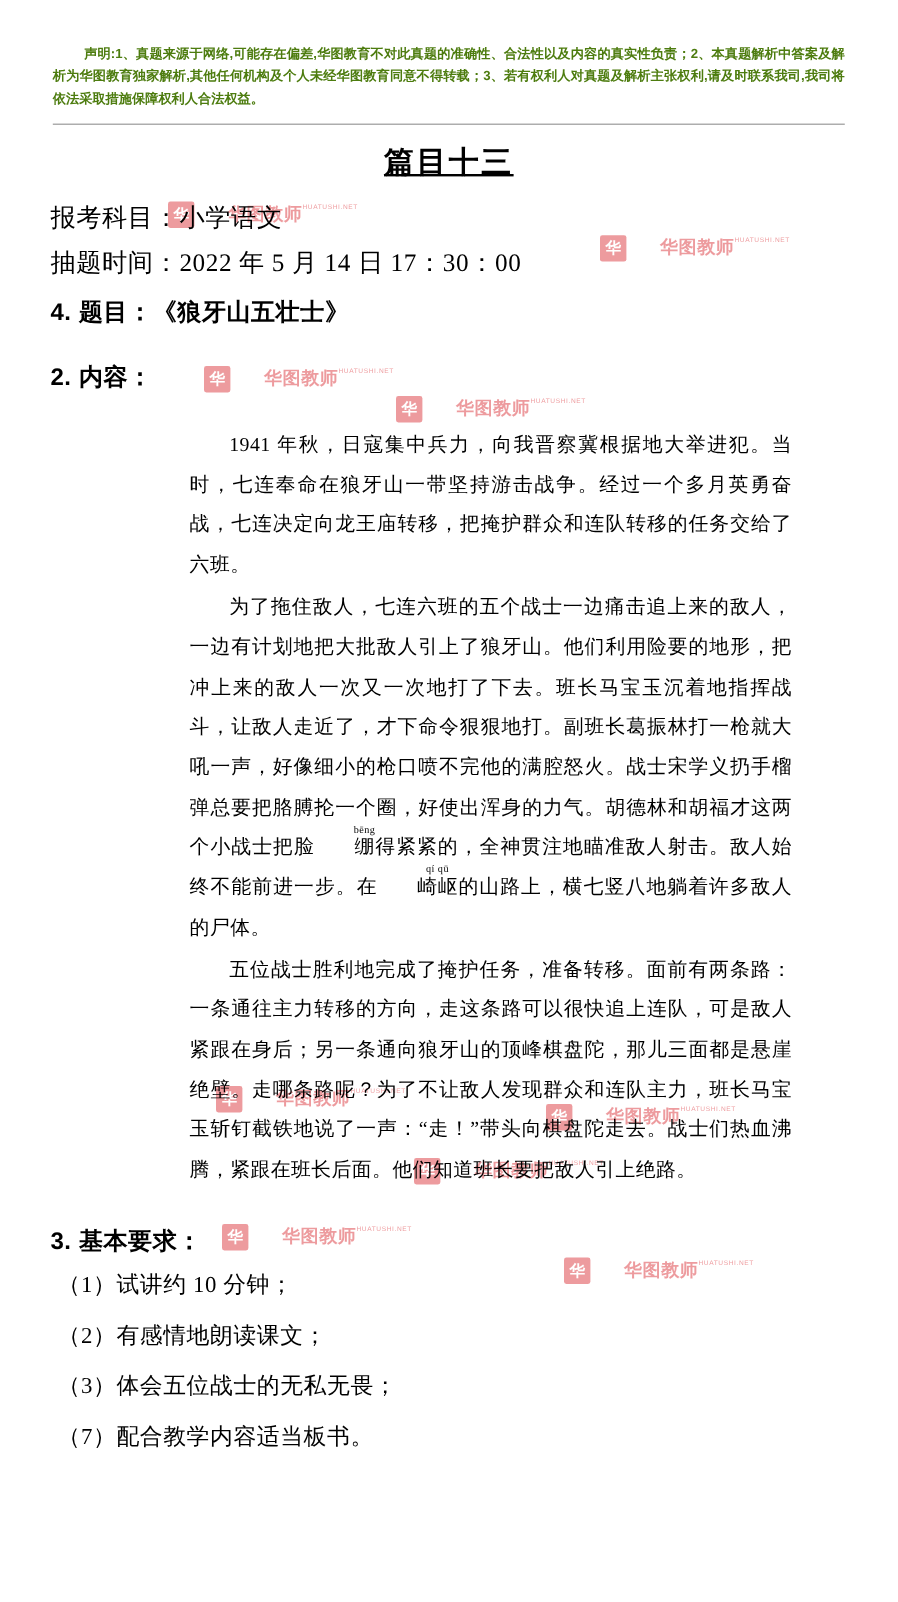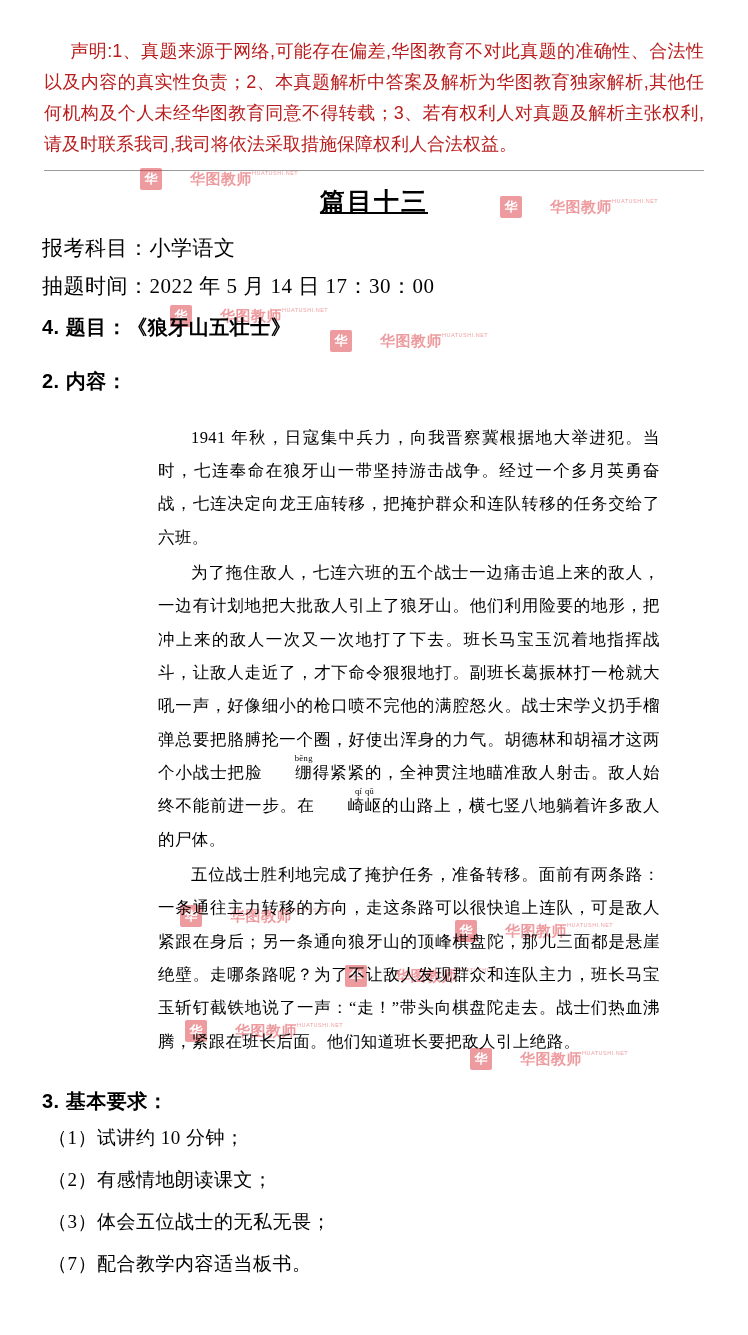--- a/index.html
+++ b/index.html
@@ -63,24 +63,24 @@
   }
   .wm .wm-sub {
     font-family: "Liberation Sans", sans-serif;
     font-size: 5.5px;
     color: #d8232a;
     letter-spacing: 0.5px;
   }
 
   
   .disclaimer {
-    color: #b91c1c;
-    font-family: "Liberation Sans", sans-serif;
-    font-weight: normal;
-    font-size: 18px;
+    color: #4d7c0f;
+    font-family: "Liberation Sans", sans-serif;
+    font-weight: bold;
+    font-size: 11px;
     line-height: 1.72;
     text-align: justify;
     padding: 6px 14px 8px 14px;
     position: relative;
     z-index: 10;
   }
   .disclaimer .ind {
     display: inline-block;
     width: 26px;
   }

